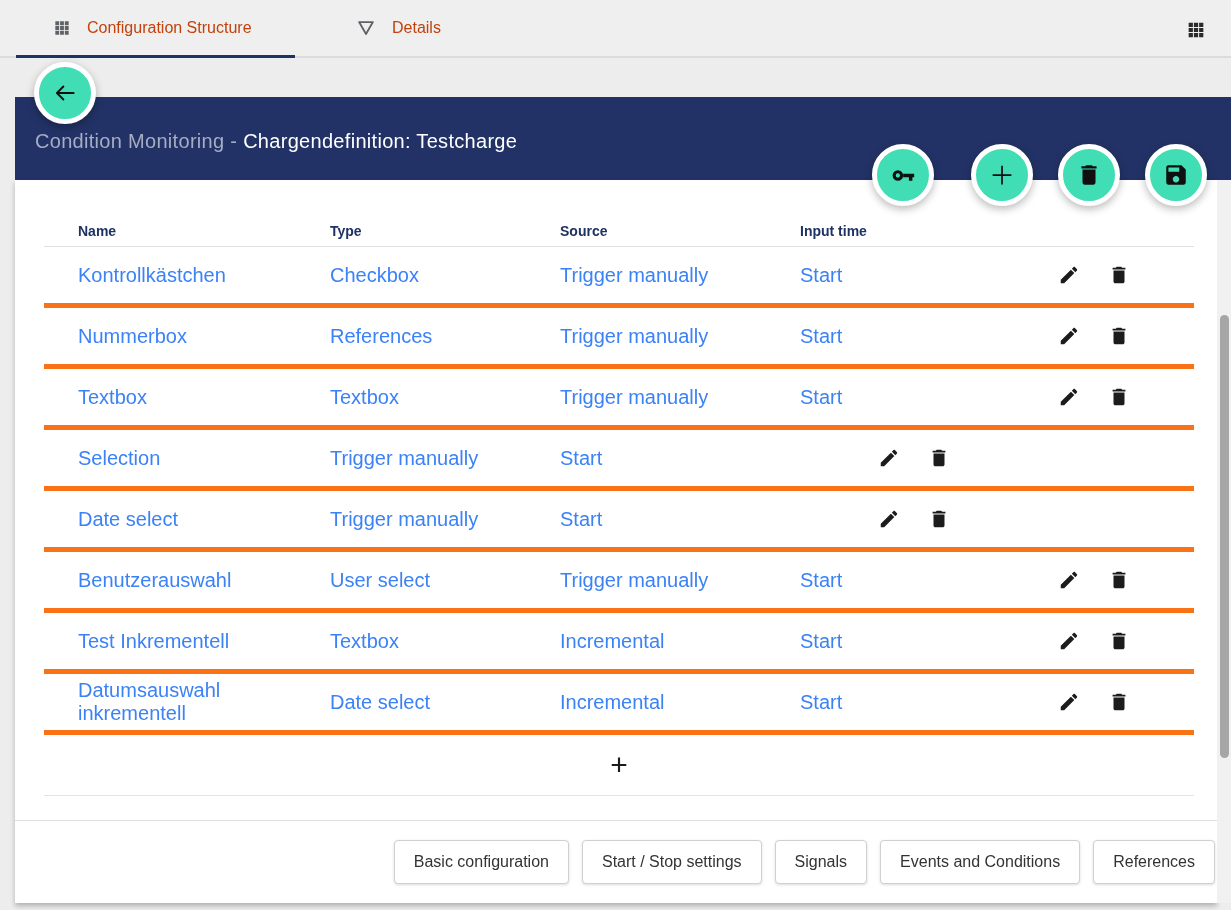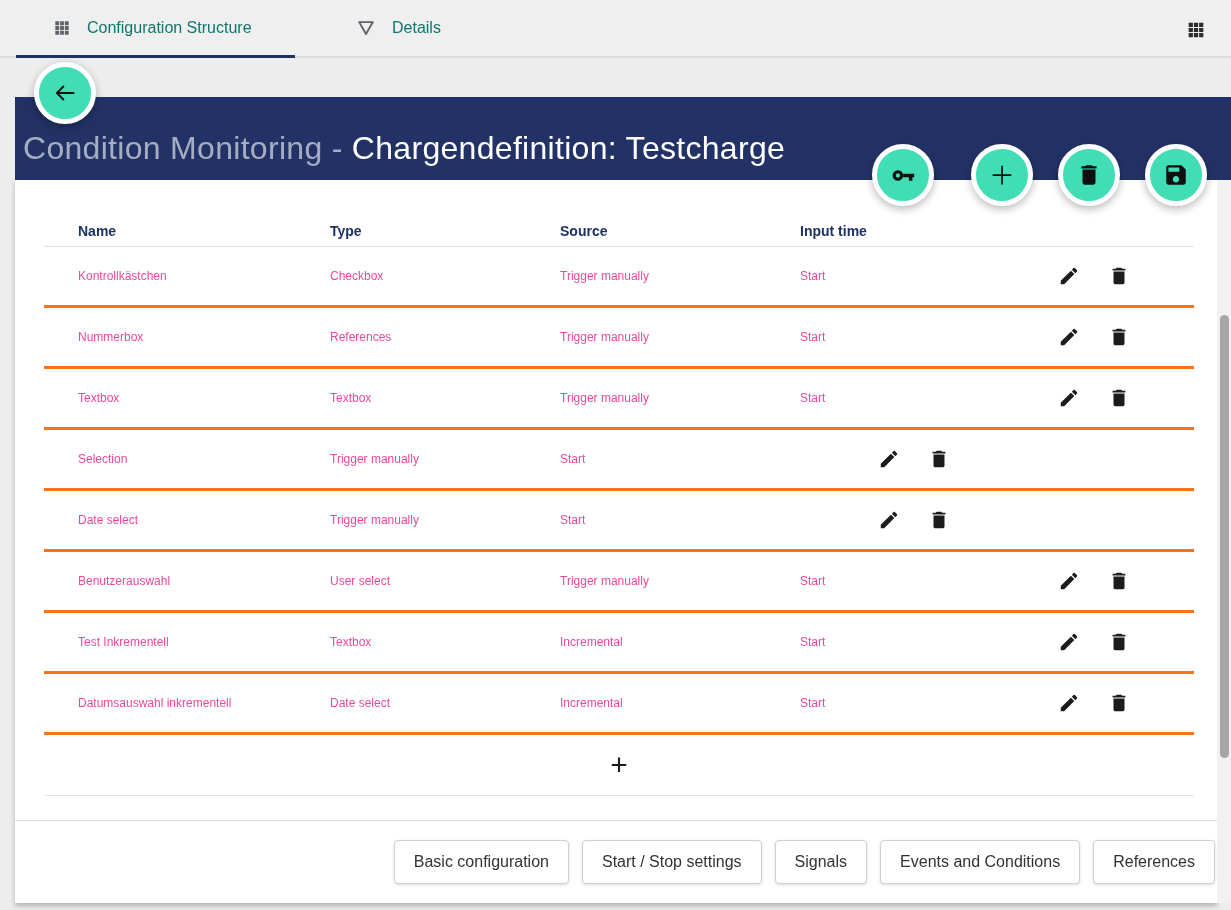--- a/index.html
+++ b/index.html
@@ -13,37 +13,37 @@
   }
 
   
   .tabbar {
     position:absolute; left:0; top:0; width:1231px; height:58px;
     background:#efefef; border-bottom:2px solid #dcdcdc;
   }
   .tab {
     position:absolute; top:0; height:56px;
     display:flex; align-items:center; gap:15px;
-    color:#0f766e; font-size:16px; cursor:pointer; white-space:nowrap;
+    color:#c2410c; font-size:16px; cursor:pointer; white-space:nowrap;
   }
   .tab svg { flex:0 0 auto; }
   .tab-underline {
     position:absolute; left:16px; top:55px; width:279px; height:3px;
     background:#1e3264;
   }
   .apps-right { position:absolute; right:24px; top:19px; cursor:pointer; }
 
   
   .page-header {
     position:absolute; left:15px; top:97px; width:1216px; height:83px;
     background:#233266;
   }
   .page-title {
-    position:absolute; left:8px; top:33px;
-    font-size:32px; letter-spacing:.3px; white-space:nowrap;
+    position:absolute; left:20px; top:33px;
+    font-size:20px; letter-spacing:.3px; white-space:nowrap;
   }
   .title-prefix { color:#a6adc2; font-weight:400; }
   .title-main   { color:#ffffff; font-weight:500; }
 
   
   .fab {
     position:absolute; width:62px; height:62px; border-radius:50%;
     background:#41ddb4; border:5px solid #ffffff;
     box-shadow:0 3px 8px rgba(0,0,0,.28);
     display:flex; align-items:center; justify-content:center;
@@ -66,22 +66,22 @@
     display:grid;
     grid-template-columns:252px 230px 240px 214px 1fr;
     align-items:center;
     padding-left:34px;
   }
   .thead {
     height:32px; border-bottom:1px solid #e0e0e0;
     color:#1e3264; font-weight:700; font-size:14px;
   }
   .trow {
-    height:61px; border-bottom:3px solid #f97316;
-    font-size:12px; color:#ec4899;
+    height:61px; border-bottom:5px solid #f97316;
+    font-size:20px; color:#3b82f6;
   }
   .row-actions {
     display:flex; justify-content:flex-end; align-items:center;
     gap:28px; padding-right:64px;
   }
   .icon-btn { display:flex; cursor:pointer; }
   .add-row {
     height:61px; border-bottom:1px solid #e3e3e3;
     display:flex; align-items:center; justify-content:center;
   }

